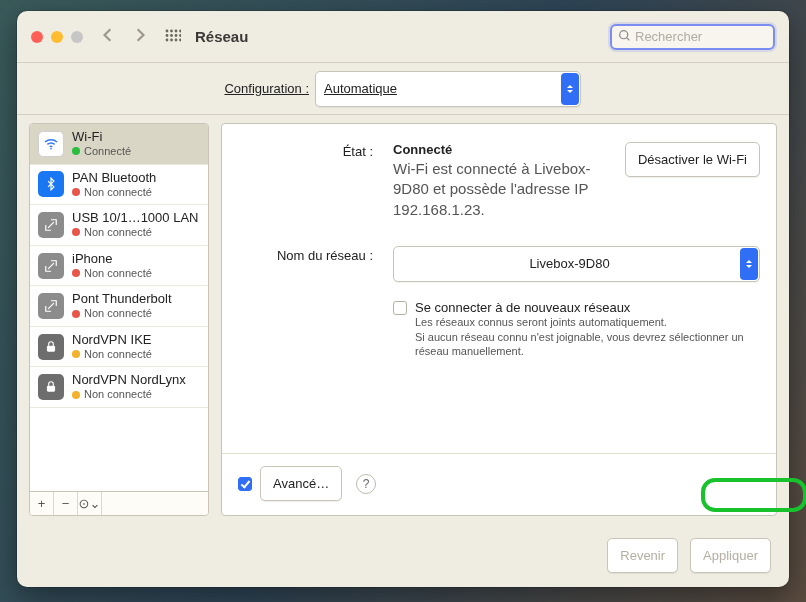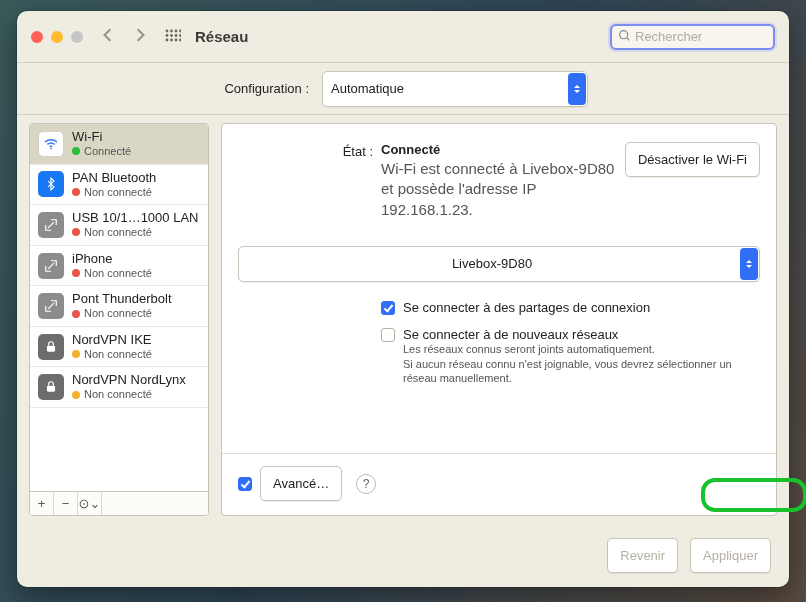--- a/index.html
+++ b/index.html
@@ -50,21 +50,22 @@
   .search-wrap svg{width:13px;height:13px;stroke:#888;}
   .search-wrap input{
     border:none; outline:none; background:transparent;
     font-size:13px; width:100%;
   }
   .search-wrap input::placeholder{color:#b0aca1;}
   
   .config-row{
     height:52px; display:flex; align-items:center;
     padding:0 10px; border-bottom:1px solid #d4cfc1;
-    gap:13px;
+    gap:6px;
+    text-decoration:underline;
   }
   .config-row .lbl{ flex:0 0 282px; text-align:right; }
   .select{
     background:#fff; border:1px solid #c8c4b7; border-radius:5px;
     height:36px; display:flex; align-items:center;
     padding:0 22px 0 8px; font-size:13px; position:relative;
     box-shadow:0 1px 1px rgba(0,0,0,0.05);
   }
   .select.config{width:266px;}
   .select .arrows{
@@ -115,21 +116,21 @@
   .side-tools div{
     width:24px; height:100%; display:flex; align-items:center; justify-content:center;
     border-right:1px solid #dcd8cb; cursor:default; color:#555; font-size:13px;
   }
   
   .detail{
     flex:1; background:#fff; border:1px solid #c8c4b7; border-radius:4px;
     padding:18px 16px 14px 16px; position:relative;
     display:flex; flex-direction:column;
   }
-  .row{display:flex; gap:8px; margin-bottom:8px;}
+  .row{display:flex; gap:20px; margin-bottom:8px;}
   .row .l{flex:0 0 135px; text-align:right; padding-top:2px;}
   .row .r{flex:1;}
   .btn{
     background:#fff;border:1px solid #c8c4b7;border-radius:5px;
     height:35px; padding:0 12px; font-size:13px;
     display:inline-flex;align-items:center;box-shadow:0 1px 1px rgba(0,0,0,0.07);
     cursor:default;
   }
   .status-strong{font-weight:600;}
   .sub{font-size:15px;color:#555;margin-top:2px;line-height:1.35;}
@@ -334,35 +335,32 @@
             <div class="status-strong">Connecté</div>
             <div class="sub">Wi-Fi est connecté à Livebox-9D80 et possède l'adresse IP 192.168.1.23.</div>
           </div>
           <div>
             <div class="btn">Désactiver le Wi-Fi</div>
           </div>
         </div>
       </div>
 
       <div class="row" style="margin-top:18px;">
+        <div class="l">Nom du réseau :</div>
         <div class="r">
           <div class="select net">
             <span>Livebox-9D80</span>
             <span class="arrows"></span>
           </div>
         </div>
       </div>
 
       <div class="row" style="margin-top:10px;">
         <div class="l"></div>
         <div class="r">
-          <div class="chk-row">
-            <div class="chk on"></div>
-            <div>Se connecter à des partages de connexion</div>
-          </div>
           <div class="chk-row" style="margin-bottom:4px;">
             <div class="chk"></div>
             <div style="flex:1;">
               <div>Se connecter à de nouveaux réseaux</div>
               <div class="hint" id="hint">Les réseaux connus seront joints automatiquement.<br>Si aucun réseau connu n'est joignable, vous devrez sélectionner un réseau manuellement.</div>
             </div>
           </div>
         </div>
       </div>
 

